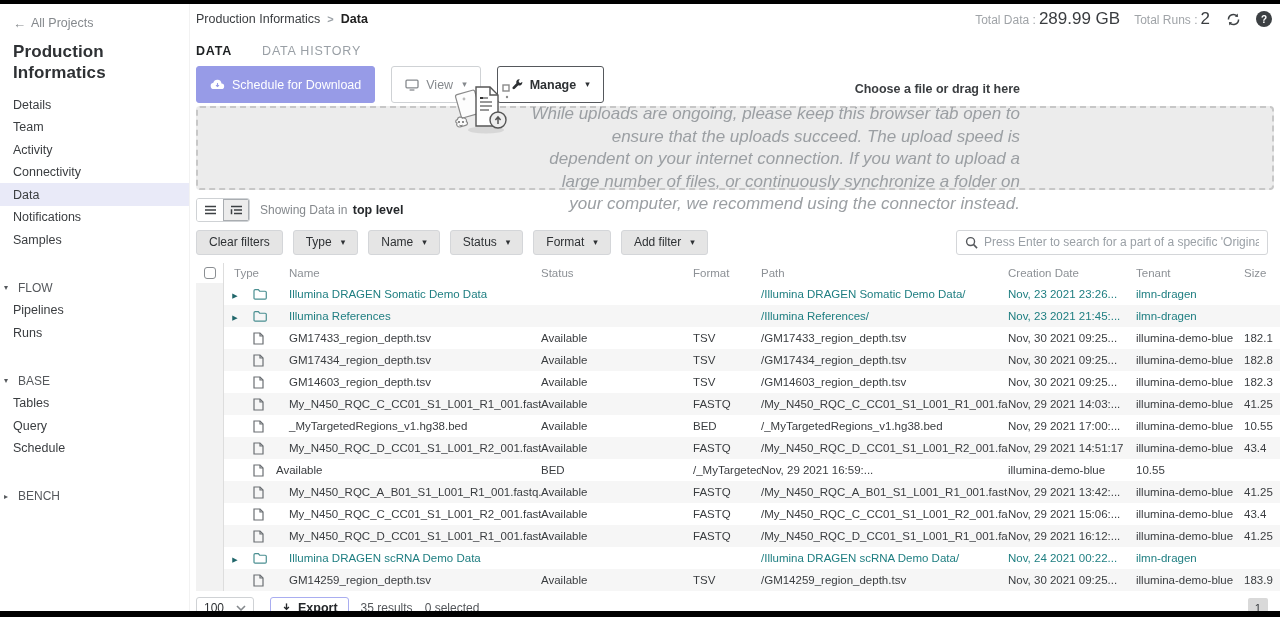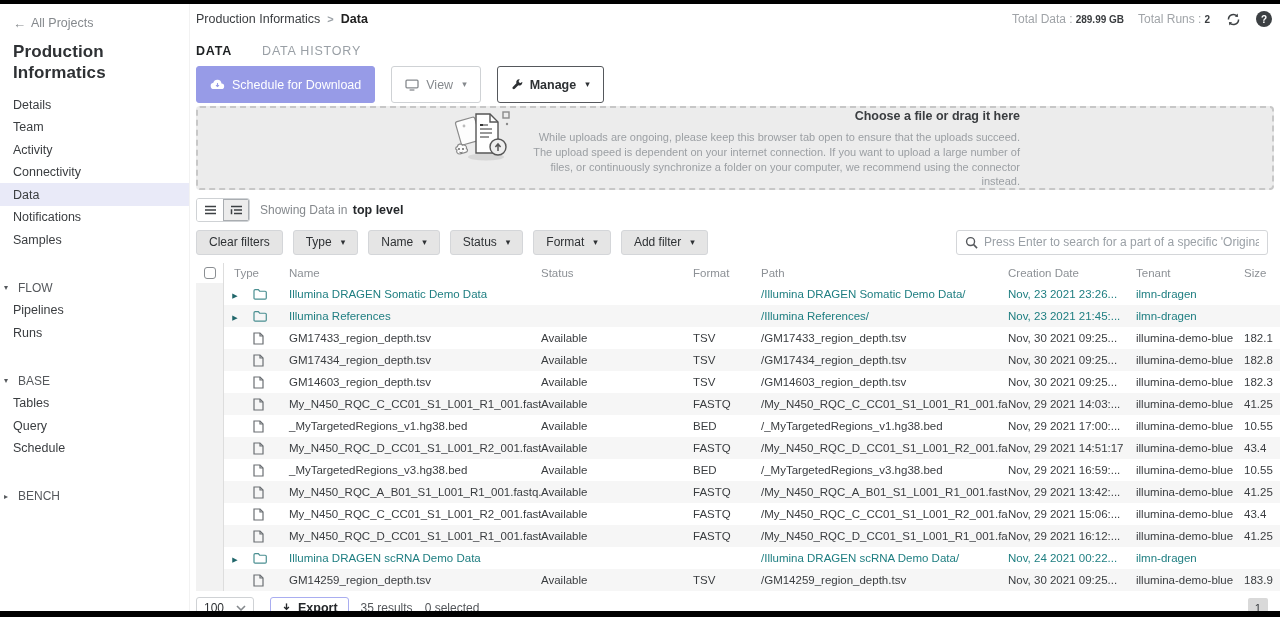--- a/index.html
+++ b/index.html
@@ -29,21 +29,21 @@
     display:flex; align-items:center; cursor:pointer; }
 
   
   .content { flex:1; position:relative; padding-left:6px; }
   .topline { display:flex; align-items:center; height:30px; padding-right:14px; }
   .crumb-parent { font-size:12.5px; color:#3a3d40; cursor:pointer; }
   .crumb-sep { color:#9aa0a6; font-size:11px; font-weight:700; margin:0 7px; }
   .crumb-current { font-size:12.5px; color:#222; font-weight:700; }
   .topline-right { margin-left:auto; display:flex; align-items:center; gap:14px; }
   .stat { font-size:12px; color:#a0a4a8; }
-  .stat b { color:#3a3d40; font-weight:700; font-size:10px; margin-left:3px; }
+  .stat b { color:#3a3d40; font-weight:400; font-size:17px; margin-left:3px; }
   .icon-btn { width:18px; height:18px; display:flex; align-items:center; justify-content:center; cursor:pointer; }
   .help-circle { width:16px; height:16px; border-radius:50%; background:#3c4043; color:#fff;
     font-size:10px; font-weight:700; display:flex; align-items:center; justify-content:center; cursor:pointer; }
 
   .tabs { display:flex; gap:30px; align-items:center; height:26px; margin-top:4px; }
   .tab { font-size:12.5px; letter-spacing:.8px; color:#9aa0a6; cursor:pointer; }
   .tab.active { color:#1d2022; font-weight:700; }
 
   .toolbar { display:flex; gap:16px; margin-top:8px; height:25px; align-items:center; }
   .btn { display:flex; align-items:center; gap:7px; height:37px; padding:8px 13px;
@@ -51,21 +51,21 @@
   .btn-primary { background:#979be7; color:#fff; border:1px solid #979be7; }
   .btn-light { border:1px solid #cfd2d5; color:#85898d; }
   .btn-dark { border:1px solid #55585c; color:#2e3134; font-weight:600; }
   .caret { font-size:9px; line-height:1; margin-left:2px; }
 
   .dropzone { margin-top:9px; margin-right:12px; height:84px; background:#ececec;
     border:2px dashed #c7c7c7; border-radius:4px; display:flex; align-items:center; justify-content:center; }
   .dz-inner { display:flex; align-items:flex-start; gap:14px; max-width:600px; }
   .dz-text { padding-top:2px;text-align:right; }
   .dz-title { font-size:12.5px; font-weight:700; color:#3a3d40; margin-bottom:7px; }
-  .dz-desc { font-size:11px; color:#9b9fa3; line-height:1.32; max-width:492px; }
+  .dz-desc { font-size:17px; font-style:italic; color:#9b9fa3; line-height:1.32; max-width:492px; }
 
   .listbar { display:flex; align-items:center; margin-top:8px; height:24px; gap:10px; }
   .toggle-group { display:flex; border:1px solid #cfd2d5; border-radius:3px; overflow:hidden; }
   .toggle-btn { width:26px; height:22px; display:flex; align-items:center; justify-content:center;
     background:#fff; cursor:pointer; }
   .toggle-btn.selected { background:#ececec; box-shadow:inset 0 0 0 1px #a9adb1; }
   .listbar-text { font-size:12px; color:#85898d; }
   .listbar-loc { font-size:12.5px; color:#25282b; font-weight:600; margin-left:2px; }
 
   .filterbar { display:flex; align-items:center; margin-top:7px; height:26px; gap:10px; padding-right:18px; }
@@ -470,21 +470,20 @@
 
   <div class="trow">
     <div class="cell c-check"></div>
     <div class="cell c-arrow"><span class="expand-icon" style="visibility: hidden;">▶</span></div>
     <div class="cell c-type">
                 <svg width="11" height="13" viewBox="0 0 11 13">
                   <path d="M1 1h6l3 3v8H1z" fill="none" stroke="#6b6f73" stroke-width="1.2"></path>
                   <path d="M7 1v3h3" fill="none" stroke="#6b6f73" stroke-width="1.2"></path>
                 </svg>
               </div>
-    <div class="cell c-name">_MyTargetedRegions_v3.hg38.bed</div>
     <div class="cell c-status">Available</div>
     <div class="cell c-format">BED</div>
     <div class="cell c-path">/_MyTargetedRegions_v3.hg38.bed</div>
     <div class="cell c-date">Nov, 29 2021 16:59:...</div>
     <div class="cell c-tenant">illumina-demo-blue</div>
     <div class="cell c-size">10.55</div>
   </div>
 
   <div class="trow even">
     <div class="cell c-check"></div>

